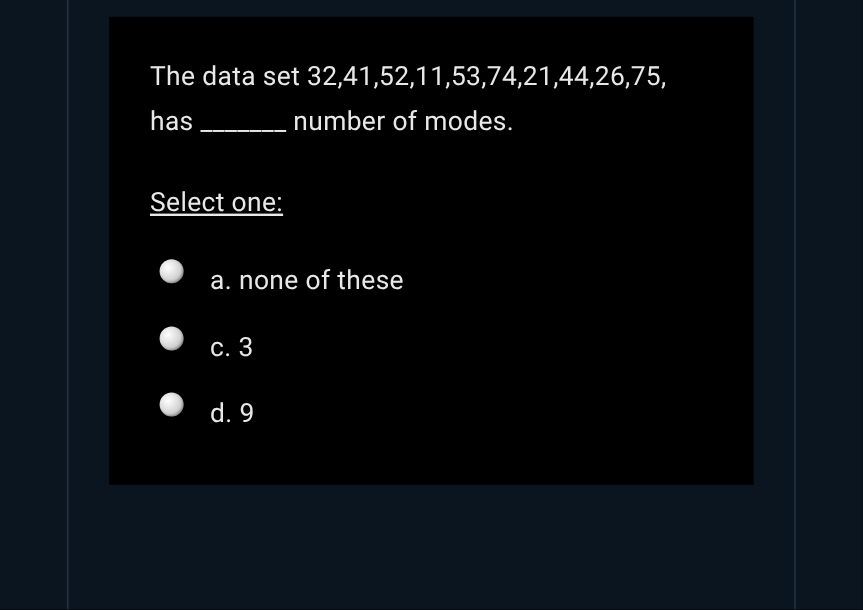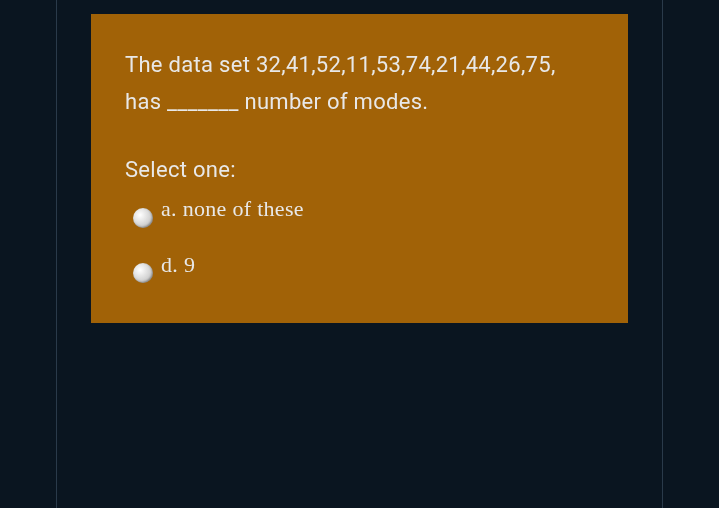--- a/index.html
+++ b/index.html
@@ -18,46 +18,46 @@
     .outer-panel {
       position: absolute;
       left: 56px;
       top: 0;
       width: 607px;
       height: 508px;
       border-left: 1px solid #2a3a4a;
       border-right: 1px solid #2a3a4a;
     }
     .question-card {
-      background-color: #a16207;
+      background-color: #000000;
       margin: 14px 34px 0 34px;
       padding: 32px 34px 40px 34px;
       color: #e8e8e8;
       font-size: 22px;
       line-height: 1.7;
       letter-spacing: 0.3px;
     }
     .question-text {
       margin-bottom: 30px;
     }
     .select-label {
-      margin-bottom: 2px;
+      margin-bottom: 28px;
+      text-decoration: underline;
     }
     .options {
       display: flex;
       flex-direction: column;
       gap: 18px;
       padding-left: 8px;
     }
     .option {
       display: flex;
-      align-items: flex-end;
-      gap: 8px;
+      align-items: flex-start;
+      gap: 22px;
       cursor: pointer;
-      font-family: Liberation Serif, serif;
     }
     .radio {
       width: 20px;
       height: 20px;
       border-radius: 50%;
       background: radial-gradient(circle at 35% 35%, #ffffff, #d0d0d0 60%, #a0a0a0);
       flex-shrink: 0;
       box-shadow: inset -1px -1px 2px rgba(0,0,0,0.3);
     }
     .option-label {
@@ -71,17 +71,21 @@
   <div class="question-card">
     <div class="question-text">The data set 32,41,52,11,53,74,21,44,26,75, has _______ number of modes.</div>
     <div class="select-label">Select one:</div>
     <div class="options">
       <div class="option">
         <span class="radio"></span>
         <span class="option-label">a. none of these</span>
       </div>
       <div class="option">
         <span class="radio"></span>
+        <span class="option-label">c. 3</span>
+      </div>
+      <div class="option">
+        <span class="radio"></span>
         <span class="option-label">d. 9</span>
       </div>
     </div>
   </div>
 </div>
 
 </body></html>

